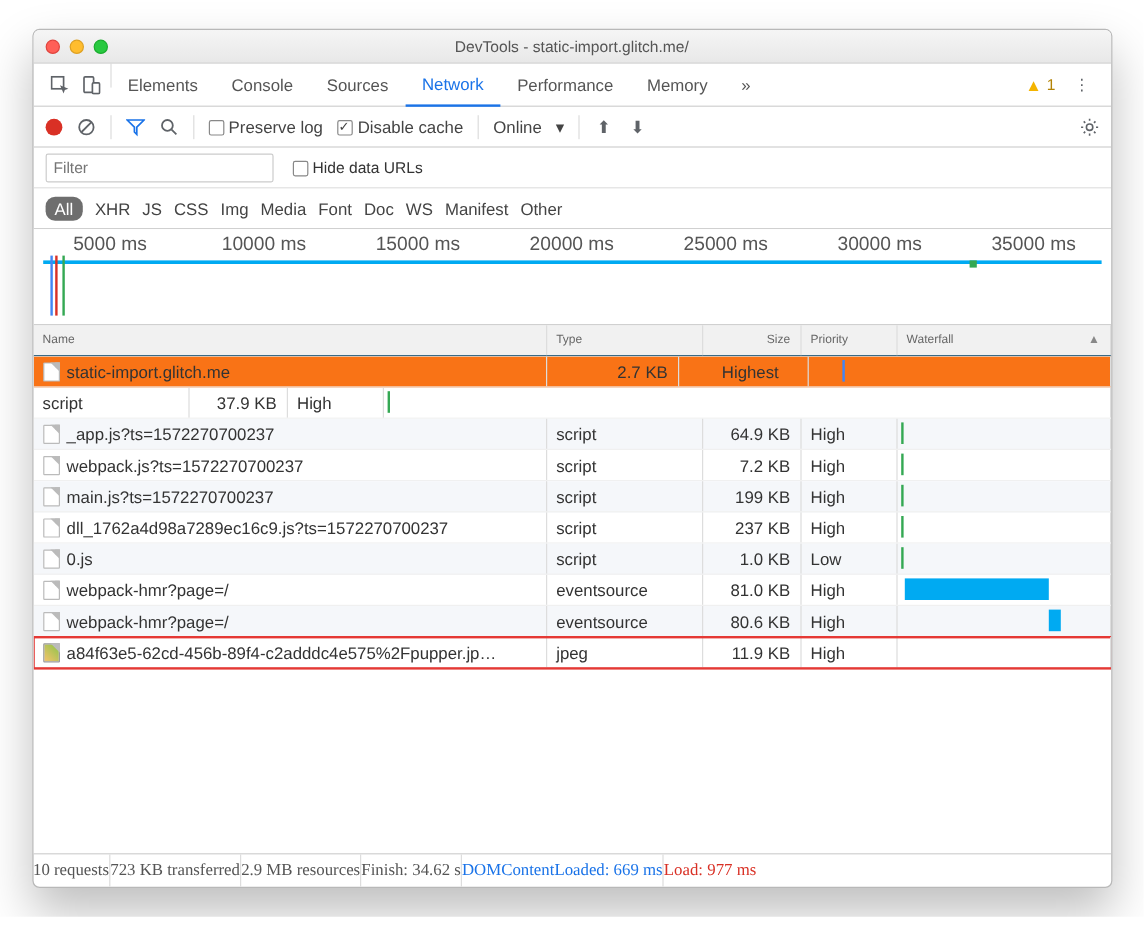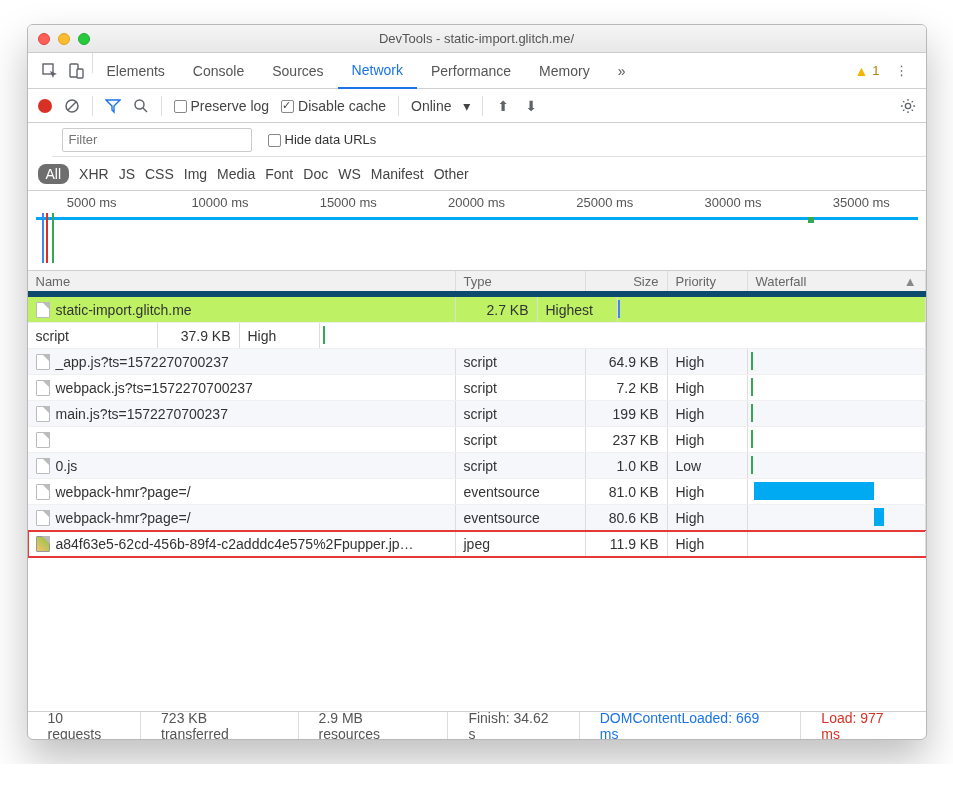--- a/index.html
+++ b/index.html
@@ -17,49 +17,49 @@
 .tabbar .tabs { display: flex; flex: 1; }
 .tab { padding: 0 14px; height: 36px; display: flex; align-items: center; color: #555; cursor: default; font-size: 14px; }
 .tab.active { color: #1a73e8; border-bottom: 2px solid #1a73e8; font-weight: 500; }
 .tabbar .right { display: flex; align-items: center; gap: 14px; padding: 0 10px; }
 .tb-icon { width: 16px; height: 16px; display:inline-flex; align-items:center; justify-content:center; color:#5f6368; }
 .toolbar { height: 34px; border-bottom: 1px solid #d0d0d0; display: flex; align-items: center; padding: 0 10px; gap: 12px; font-size: 14px; color:#444; }
 .rec { width: 14px; height: 14px; border-radius: 50%; background: #d93025; }
 .divider { width:1px; height:20px; background:#ddd; }
 .checkbox { width:13px; height:13px; border:1px solid #888; display:inline-block; vertical-align:middle; border-radius:2px; margin-right:4px; position:relative;}
 .checkbox.checked::after{content:"✓"; font-size:11px; position:absolute; top:-2px; left:0; color:#444;}
-.filterbar{ height: 34px; border-bottom:1px solid #e0e0e0; display:flex; align-items:center; padding: 0 10px; gap: 16px; margin-left: 24px;}
+.filterbar{ height: 34px; border-bottom:1px solid #e0e0e0; display:flex; align-items:center; padding: 0 10px; gap: 16px;}
 .filter-input{ width: 190px; height:24px; border:1px solid #ccc; border-radius:2px; padding:0 6px; font-size:13px; color:#999;}
 .typebar{ height: 34px; border-bottom:1px solid #d0d0d0; display:flex; align-items:center; padding: 0 10px; gap: 10px; font-size:14px; color:#444;}
 .pill{ padding:2px 8px; border-radius:8px; }
 .pill.active{ background:#6e6e6e; color:#fff; }
 .timeline{ height: 80px; border-bottom:1px solid #d0d0d0; position:relative; background:#fff;}
-.ticks{ display:flex; font-size:13px; color:#555; padding:4px 0 0 0; }
+.ticks{ display:flex; font-size:16px; color:#555; padding:4px 0 0 0; }
 .tick{ flex:1; text-align:center; }
 .tl-line{ position:absolute; left:8px; right:8px; top:26px; height:3px; background:#00aaf2; }
 .tl-bar{ position:absolute; top:22px; width:2px; height:50px;}
-.table-head{ display:flex; height:26px; background:#f1f1f1; border-bottom:6px solid #0c4a6e; font-size:13px; color:#666; align-items:center; }
+.table-head{ display:flex; height:26px; background:#f1f1f1; border-bottom:1px solid #0c4a6e; font-size:10px; color:#666; align-items:center; }
 .col{ border-right:1px solid #ddd; padding:0 8px; display:flex; align-items:center; height:100%; }
 .col-name{ width:428px; }
 .col-type{ width:130px; }
 .col-size{ width:82px; justify-content:flex-end;}
 .col-prio{ width:80px; }
 .col-wf{ flex:1; position:relative;}
 .rows{ flex:1; overflow:auto; background:#fff; }
 .row{ display:flex; height:26px; align-items:center; font-size:14px; color:#333; border-bottom:1px solid #f0f0f0; }
 .row:nth-child(odd){ background:#f5f7fa; }
-.row.sel{ background:#bef264; }
+.row.sel{ background:#f97316;gap:28px; }
 .row .col-name{ display:flex; align-items:center; gap:6px; overflow:hidden; white-space:nowrap; }
 .ficon{ width:14px; height:16px; border:1px solid #bbb; border-radius:1px; background:#fff; position:relative; flex-shrink:0;}
 .ficon::after{content:""; position:absolute; right:-1px; top:-1px; border:4px solid transparent; border-top-color:#bbb; border-right-color:#bbb;}
 .ficon.img{ background:linear-gradient(45deg,#f5c36b,#8bc34a); border-color:#999;}
 .wf-mark{ position:absolute; top:3px; height:18px; }
 .row.hl{ outline:2px solid #e53935; outline-offset:-1px;justify-content:space-between; }
 .bottom{ height:28px; border-top:1px solid #d0d0d0; display:flex; align-items:center; font-size:14px; color:#555;}
-.bitem{ padding:0 20px; border-right:1px solid #ddd; height:100%; display:flex; align-items:center;}
+.bitem{ padding:0 0; border-right:1px solid #ddd; height:100%; display:flex; align-items:center;font-family:Liberation Serif, serif;}
 .bitem.blue{ color:#1a73e8;}
 .bitem.red{ color:#d93025;}
 .warn-badge{ display:inline-flex; align-items:center; gap:4px; color:#b38305; font-size:13px;}
 .warn-tri{ color:#f4b400; font-size:14px;}
 </style>
 </head>
 <body>
 
 <div class="window">
 
@@ -242,20 +242,21 @@
         <div class="col col-type">script</div>
         <div class="col col-size">199 KB</div>
         <div class="col col-prio">High</div>
         <div class="col col-wf">
           <div class="wf-mark" style="left:3px;width:2px;background:#34a853;"></div>
         </div>
       </div>
       <div class="row">
         <div class="col col-name">
           <span class="ficon"></span>
+          <span>dll_1762a4d98a7289ec16c9.js?ts=1572270700237</span>
         </div>
         <div class="col col-type">script</div>
         <div class="col col-size">237 KB</div>
         <div class="col col-prio">High</div>
         <div class="col col-wf">
           <div class="wf-mark" style="left:3px;width:2px;background:#34a853;"></div>
         </div>
       </div>
       <div class="row">
         <div class="col col-name">

